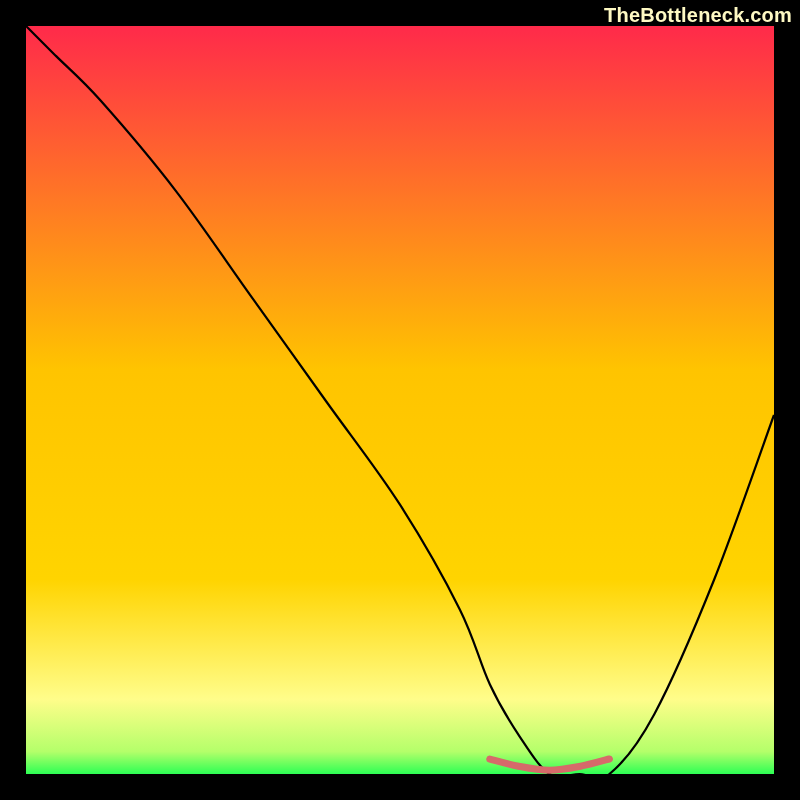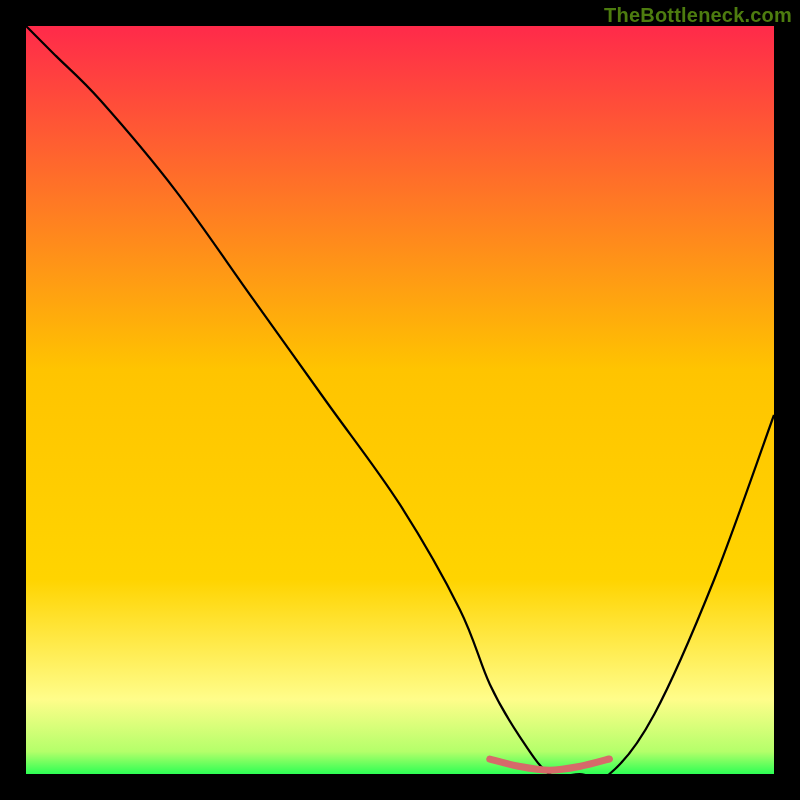--- a/index.html
+++ b/index.html
@@ -5,21 +5,21 @@
   * { margin: 0; padding: 0; box-sizing: border-box; }
   html, body { width: 800px; height: 800px; background: #000; overflow: hidden; }
   .wrap { position: relative; width: 800px; height: 800px; }
   .attribution {
     position: absolute;
     top: 4px;
     right: 8px;
     font-family: Arial, Helvetica, sans-serif;
     font-size: 20px;
     font-weight: 600;
-    color: #4d7c0f;
+    color: #fef9c3;
     letter-spacing: 0.2px;
     z-index: 10;
     margin-left: 36px;
   }
   .plot {
     position: absolute;
     left: 26px;
     top: 26px;
     width: 748px;
     height: 748px;

